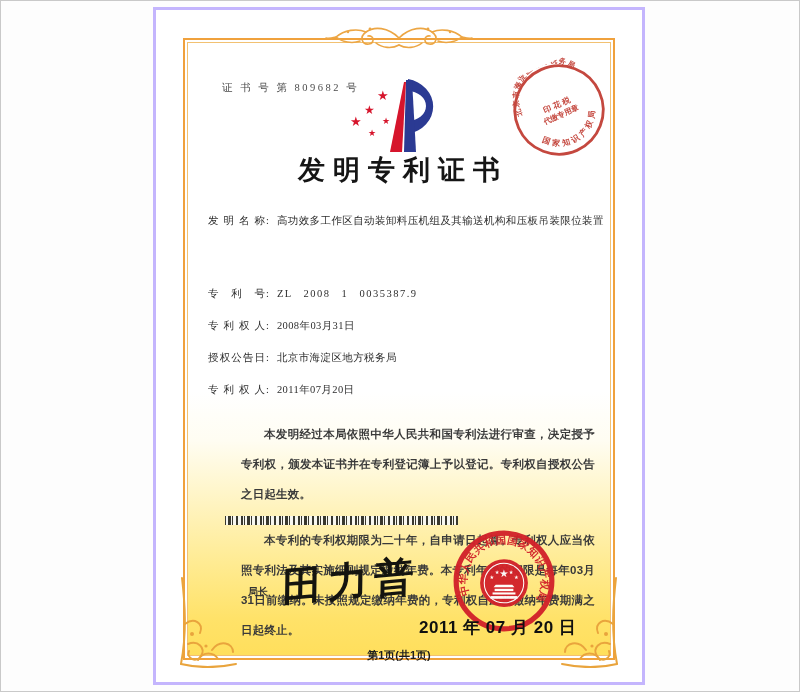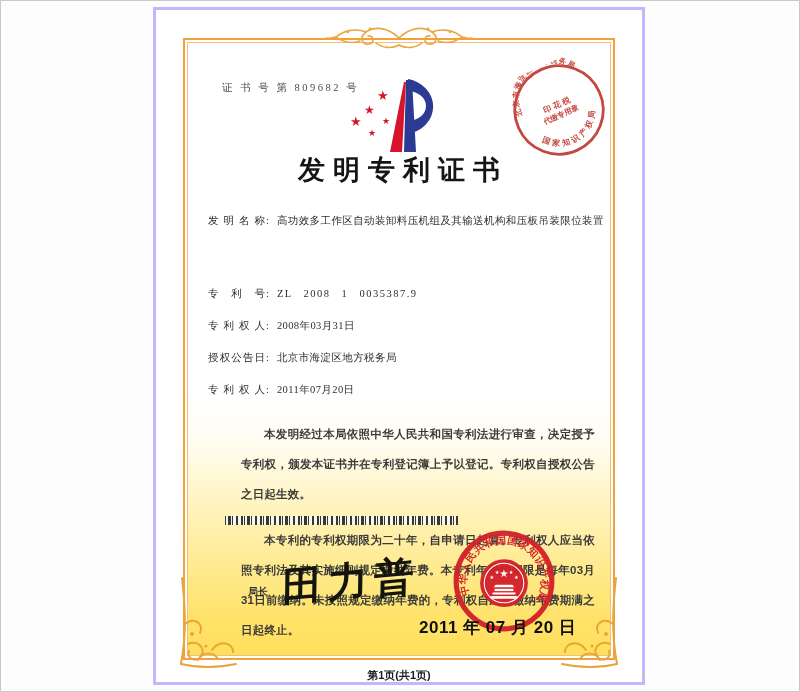--- a/index.html
+++ b/index.html
@@ -27,21 +27,21 @@
     color:#3a3a3a;text-align:justify;letter-spacing:0.2px;}
   .paras p{margin:16px;text-indent:2em;}
   .barcode{position:absolute;left:69px;top:506px;width:233px;height:9px;
     background:repeating-linear-gradient(90deg,#38382e 0 1px,#f7f7ef 1px 3px,#38382e 3px 6px,#f7f7ef 6px 7px,#38382e 7px 8px,#f7f7ef 8px 11px,#38382e 11px 13px,#f7f7ef 13px 16px,#38382e 16px 18px,#f7f7ef 18px 19px);}
   .director{position:absolute;left:92px;top:575px;font-size:10px;font-weight:600;color:#333;}
   .signature{position:absolute;left:126px;top:544px;font-family:"Liberation Serif",serif;font-size:40px;font-weight:700;
     color:#14140f;transform:rotate(-5deg) skewX(-6deg);letter-spacing:6px;}
   .issuer-seal{position:absolute;left:296px;top:519px;z-index:1;opacity:0.96;}
   .issue-date{position:absolute;left:263px;top:606px;width:146px;z-index:2;
     font-size:17px;font-weight:700;color:#101010;letter-spacing:0.5px;white-space:nowrap;}
-  .page-footer{position:absolute;left:0;top:638px;width:100%;text-align:center;font-size:11px;font-weight:600;color:#1d1d1d;margin-top:20px;}
+  .page-footer{position:absolute;left:0;top:638px;width:100%;text-align:center;font-size:11px;font-weight:600;color:#1d1d1d;}
   .tax-stamp{position:absolute;left:356px;top:53px;transform:rotate(-24deg);opacity:0.92;}
 </style>
 </head>
 <body>
 
 <div class="canvas">
   <div class="paper">
 
     <div class="frame">
       <div class="frame-inner"></div>

